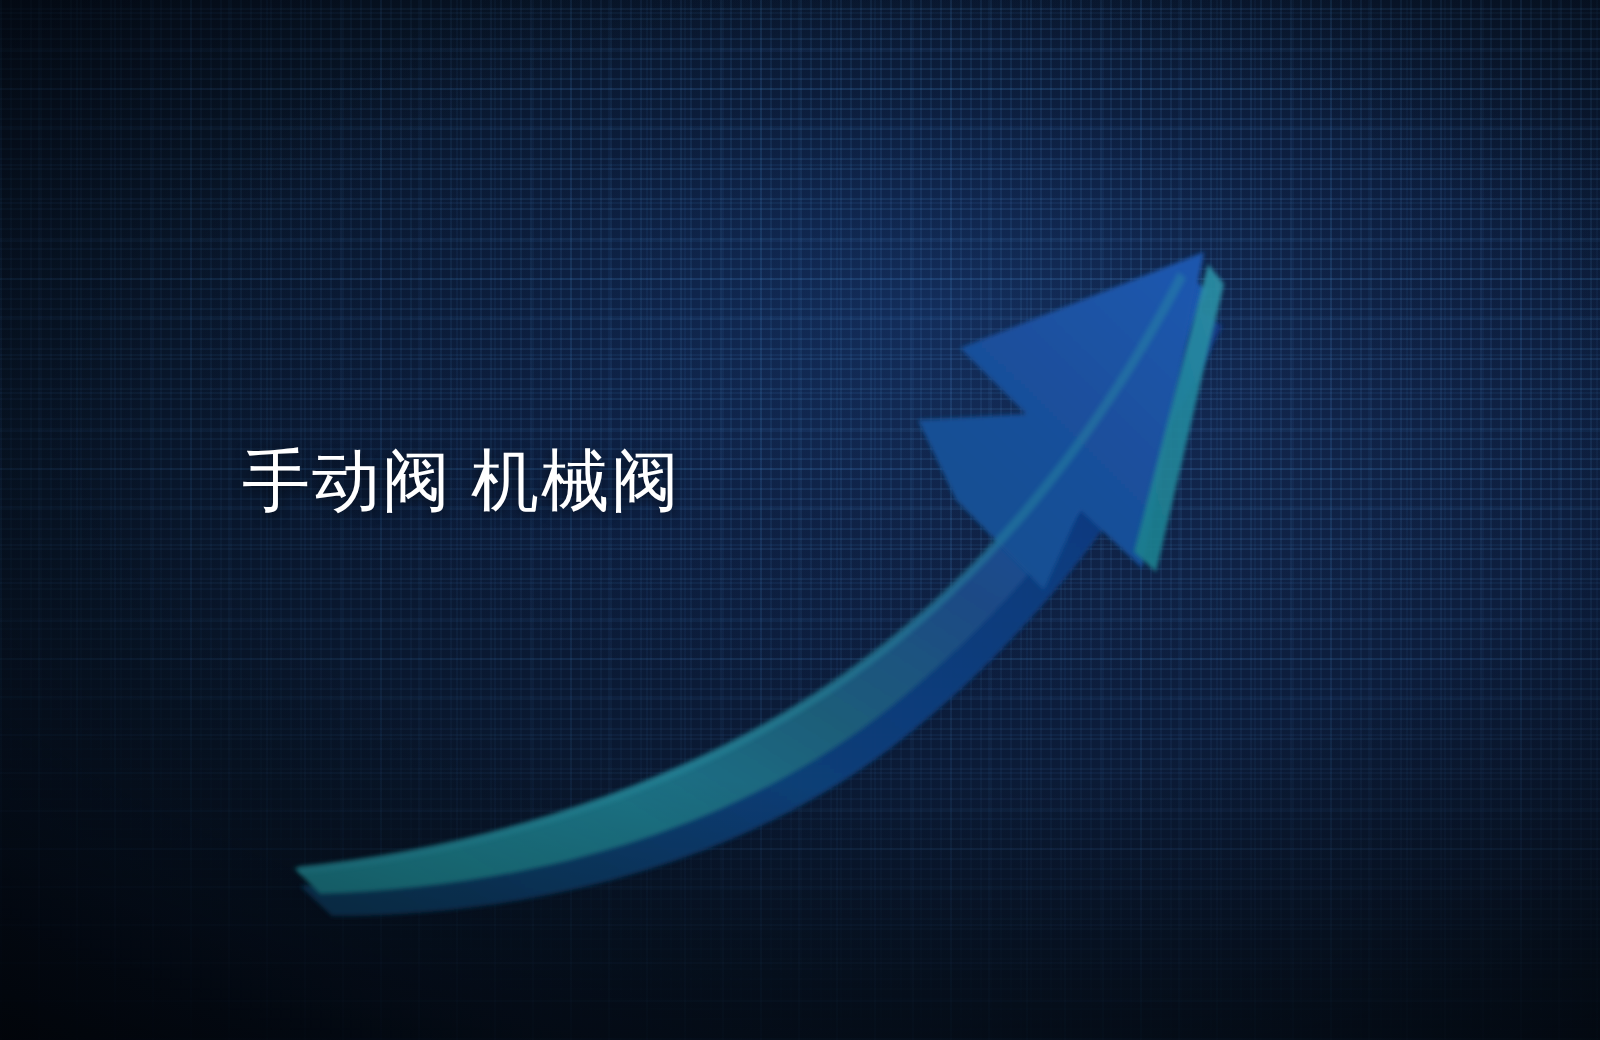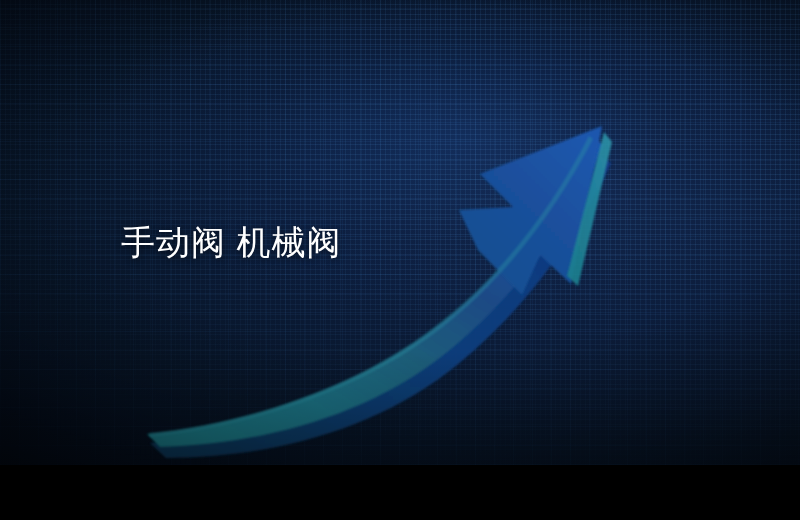--- a/index.html
+++ b/index.html
@@ -3,23 +3,23 @@
 <meta charset="utf-8">
 <style>
   html, body {
     margin: 0;
     padding: 0;
     background: #000;
   }
   #stage {
     position: relative;
     width: 800px;
-    height: 465px;
+    height: 520px;
     overflow: hidden;
-    font-family: Liberation Sans, sans-serif;
+    font-family: Liberation Serif, serif;
     background: #050d1c;
   }
 
   
   .bg-base {
     position: absolute;
     inset: 0;
     background: #04101f;
   }
   .bg-glow {

